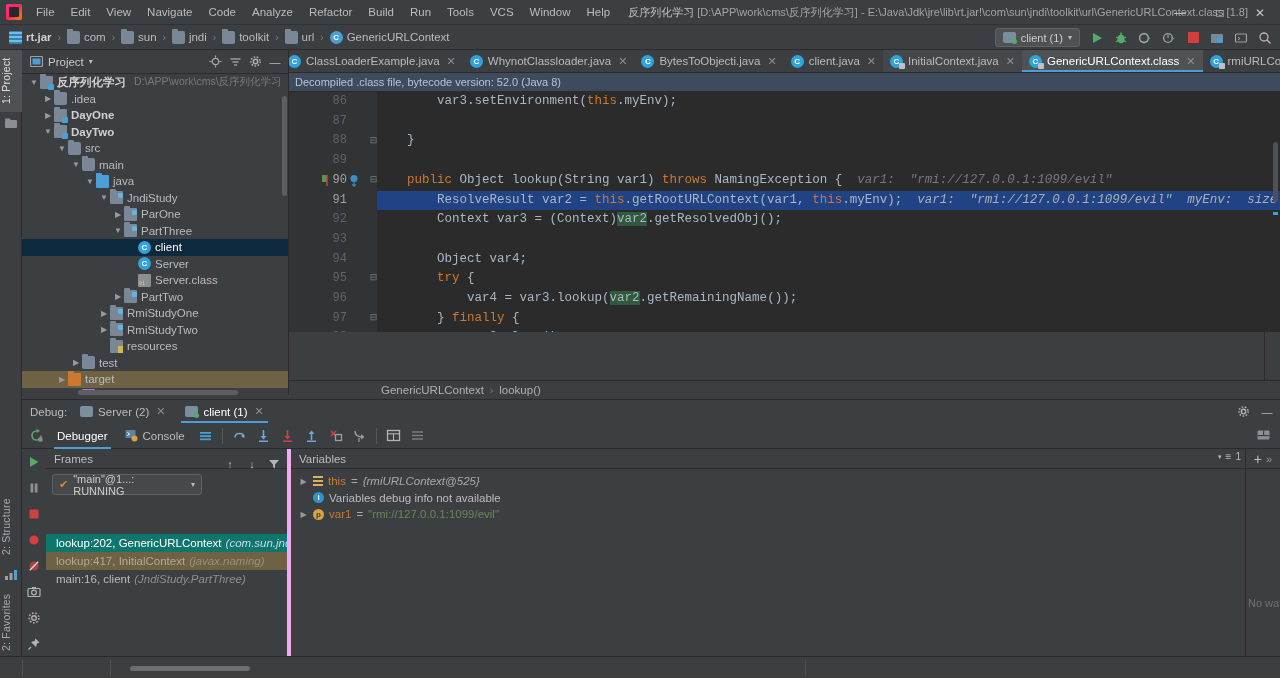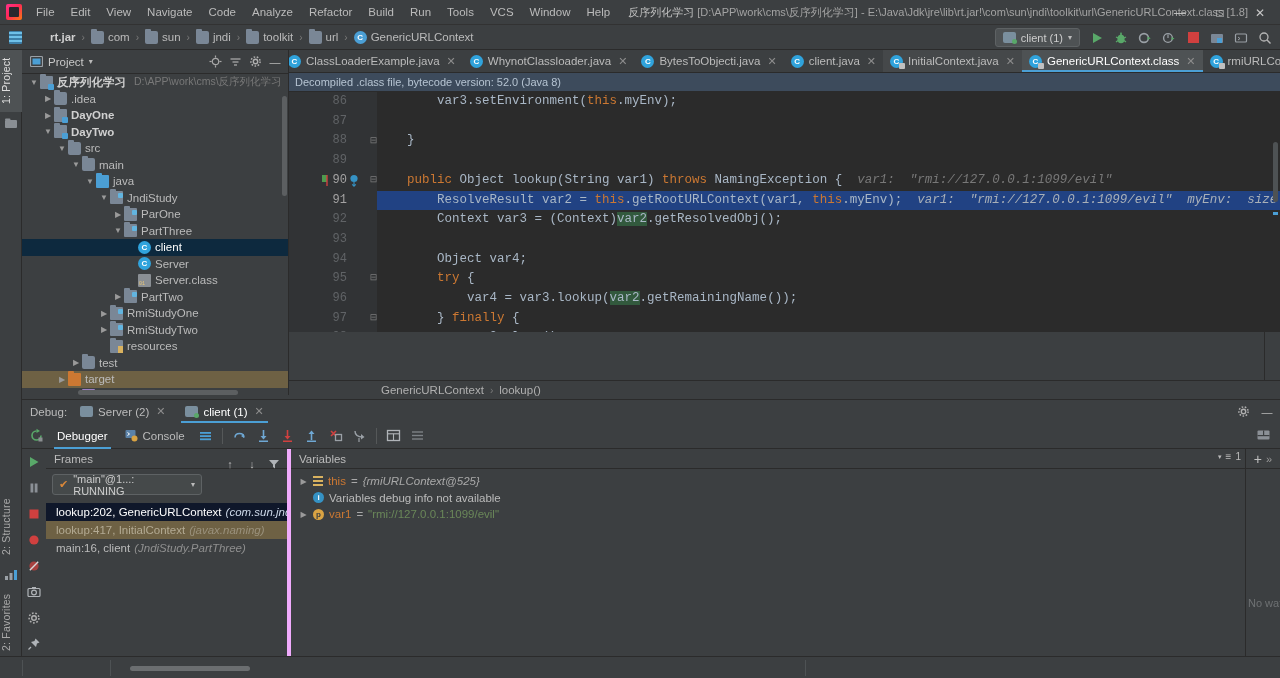--- a/index.html
+++ b/index.html
@@ -49,21 +49,21 @@
 
   
   .navbar {
     position: absolute; top: 25px; left: 0; width: 1280px; height: 25px;
     background: #3c3f41; display: flex; align-items: center;
     border-bottom: 1px solid #2b2b2b;
   }
   .crumbs { display: flex; align-items: center; padding-left: 6px; }
   .crumb { display: flex; align-items: center; gap: 4px; padding: 1px 3px; }
   .crumb-label { font-size: 11.5px; color: #bbbbbb; }
-  .crumb-label.bold { font-weight: bold; color: #cfcfcf; margin-left: 24px; }
+  .crumb-label.bold { font-weight: bold; color: #cfcfcf; }
   .crumb-sep { color: #7a7a7a; margin: 0 3px; font-size: 10px; }
   .ic { width: 13px; height: 13px; flex: none; display: inline-block; position: relative; }
   .ic-jar {
     background: #4b9fd5; border-radius: 1px;
     background-image: repeating-linear-gradient(0deg,#3d7fa8 0 2px,#6fc0e8 2px 4px);
   }
   .ic-folder { background: #7a8796; border-radius: 1px 2px 2px 2px; }
   .ic-folder::before {
     content:""; position:absolute; left:0; top:-2px; width:6px; height:3px;
     background:#7a8796; border-radius:1px 1px 0 0;
@@ -316,21 +316,21 @@
     gap:5px; background:#45494a; border:1px solid #5e6264; border-radius:3px;
     padding: 0 6px; font-size: 11px; color:#cdcdcd; width: 150px;
   }
   .frames-ctrls {
     position:absolute; right:4px; top:6px; display:flex; gap:4px; align-items:center;
   }
   .frow {
     height: 18px; display:flex; align-items:center; padding-left: 10px;
     font-size: 11.5px; color: #bbbbbb; white-space: nowrap; overflow: hidden;
   }
-  .frow.sel { background: #0f172a; color: #ffffff; }
+  .frow.sel { background: #0f766e; color: #ffffff; margin-top: 31px; }
   .frow.amber { background: #6e6144; color: #b3aa93; }
   .frow .pkg { color: #8f8f8f; font-style: italic; margin-left: 4px; }
   .frow.sel .pkg { color: #cdd8e8; }
   .frow.amber .pkg { color: #9a917c; }
 
   .vars-pane {
     position: absolute; left: 269px; top: 49px; width: 955px; height: 208px;
     border-right: 1px solid #2b2b2b;
   }
   .vrow {

